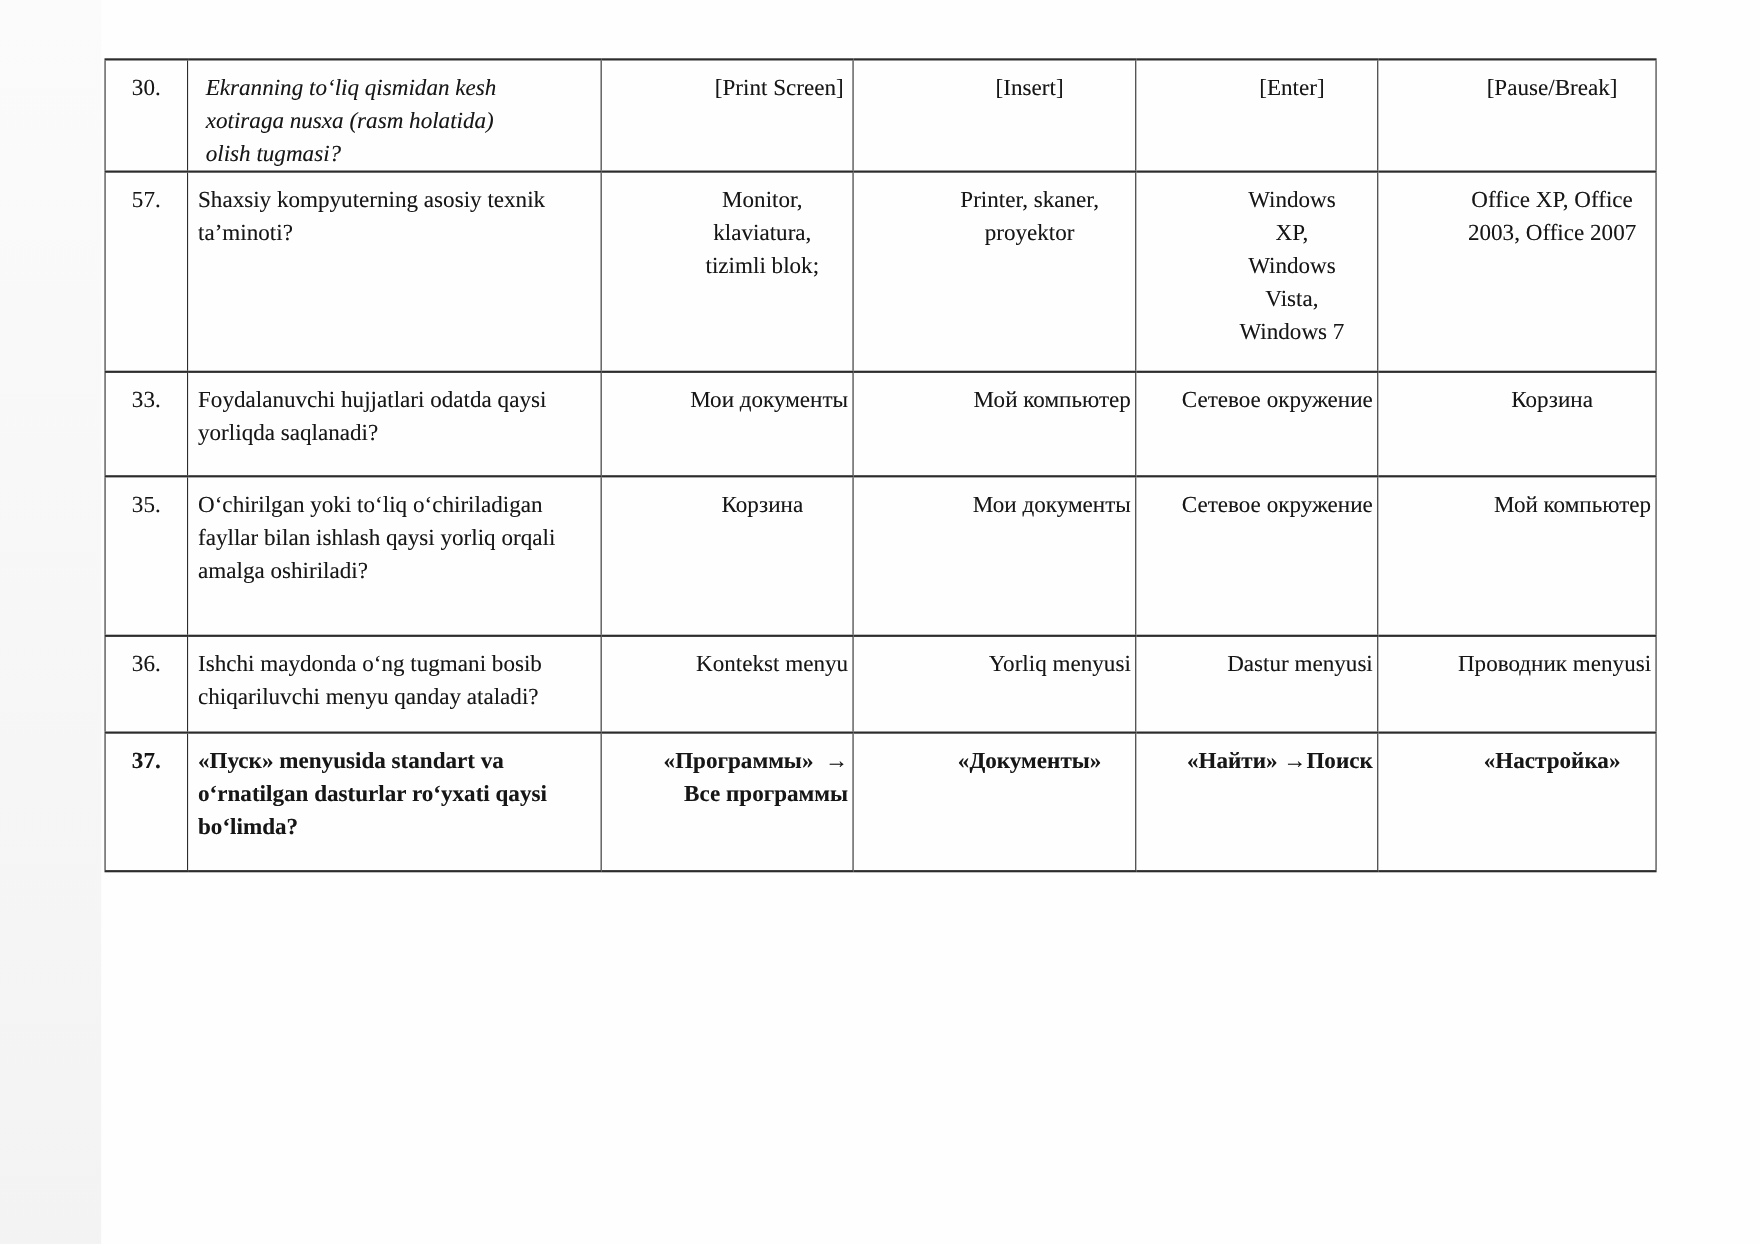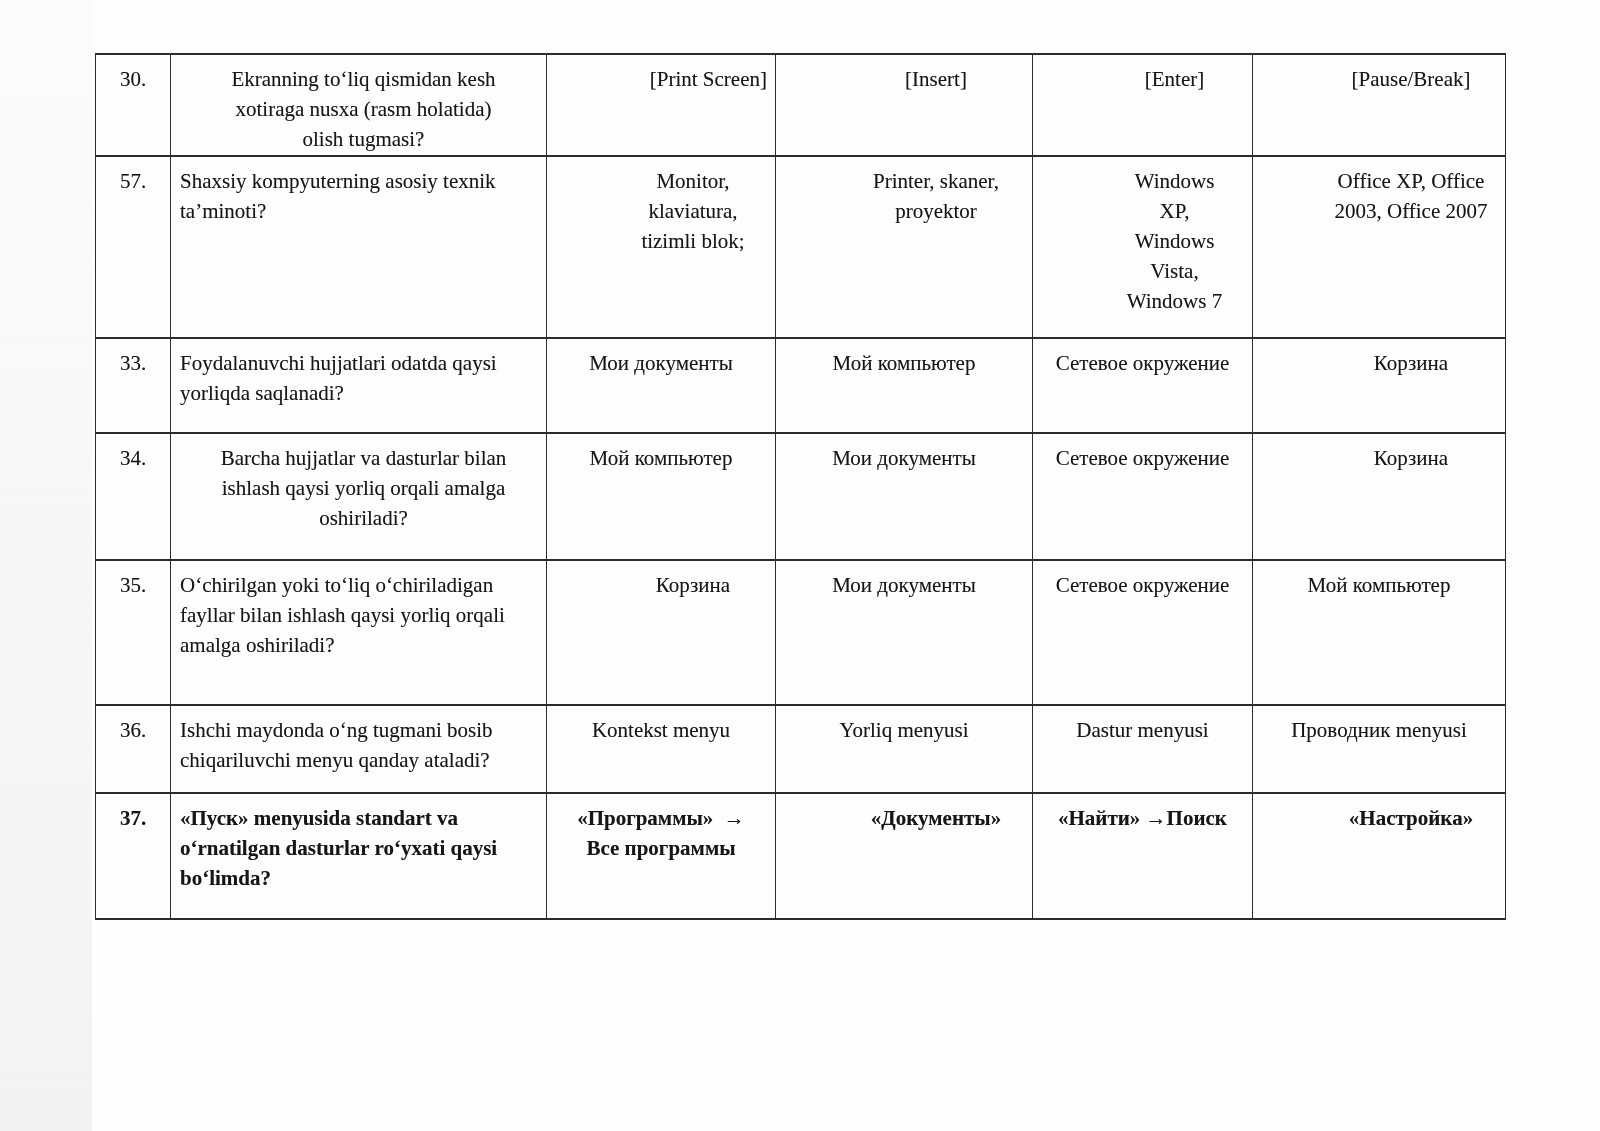--- a/index.html
+++ b/index.html
@@ -46,27 +46,27 @@
     text-align: center;
     padding-left: 2px;
     padding-right: 2px;
   }
   td.q {
     white-space: pre-line;
     padding-left: 9px;
     padding-right: 6px;
   }
   td.q.q-left   { text-align: left; }
-  td.q.q-center { text-align: center; padding-left: 16px; }
+  td.q.q-center { padding-left: 16px; font-style: italic; }
   td.a {
     white-space: pre-line;
     padding-left: 4px;
     padding-right: 4px;
   }
-  td.a.a-center { text-align: center; }
+  td.a.a-center { text-align: right; }
   td.a.a-indent { text-align: center; padding-left: 68px; margin-top: 48px; }
   td.a.a-right  { text-align: right; padding-right: 8px; }
 </style>
 </head>
 <body>
 
 <div class="canvas">
   <div class="margin-strip"></div>
   <table class="quiz">
     <colgroup>
@@ -107,30 +107,20 @@
         </tr>
         <tr style="height: 95px;">
           <td class="num">33.</td>
           <td class="q q-left">Foydalanuvchi hujjatlari odatda qaysi
 yorliqda saqlanadi?</td>
           <td class="a a-center">Мои документы</td>
           <td class="a a-center">Мой компьютер</td>
           <td class="a a-center">Сетевое окружение</td>
           <td class="a a-indent">Корзина</td>
         </tr>
-        <tr style="height: 127px;">
-          <td class="num">34.</td>
-          <td class="q q-center">Barcha hujjatlar va dasturlar bilan
-ishlash qaysi yorliq orqali amalga
-oshiriladi?</td>
-          <td class="a a-center">Мой компьютер</td>
-          <td class="a a-center">Мои документы</td>
-          <td class="a a-center">Сетевое окружение</td>
-          <td class="a a-indent">Корзина</td>
-        </tr>
         <tr style="height: 145px;">
           <td class="num">35.</td>
           <td class="q q-left">O‘chirilgan yoki to‘liq o‘chiriladigan
 fayllar bilan ishlash qaysi yorliq orqali
 amalga oshiriladi?</td>
           <td class="a a-indent">Корзина</td>
           <td class="a a-center">Мои документы</td>
           <td class="a a-center">Сетевое окружение</td>
           <td class="a a-center">Мой компьютер</td>
         </tr>

